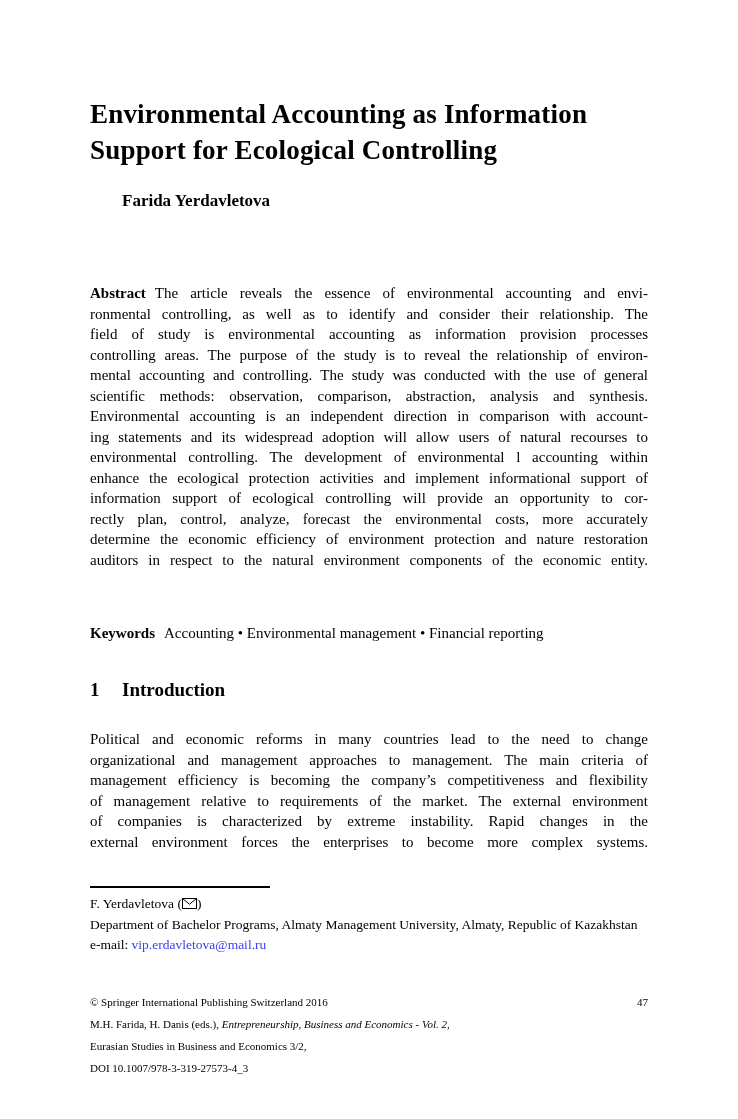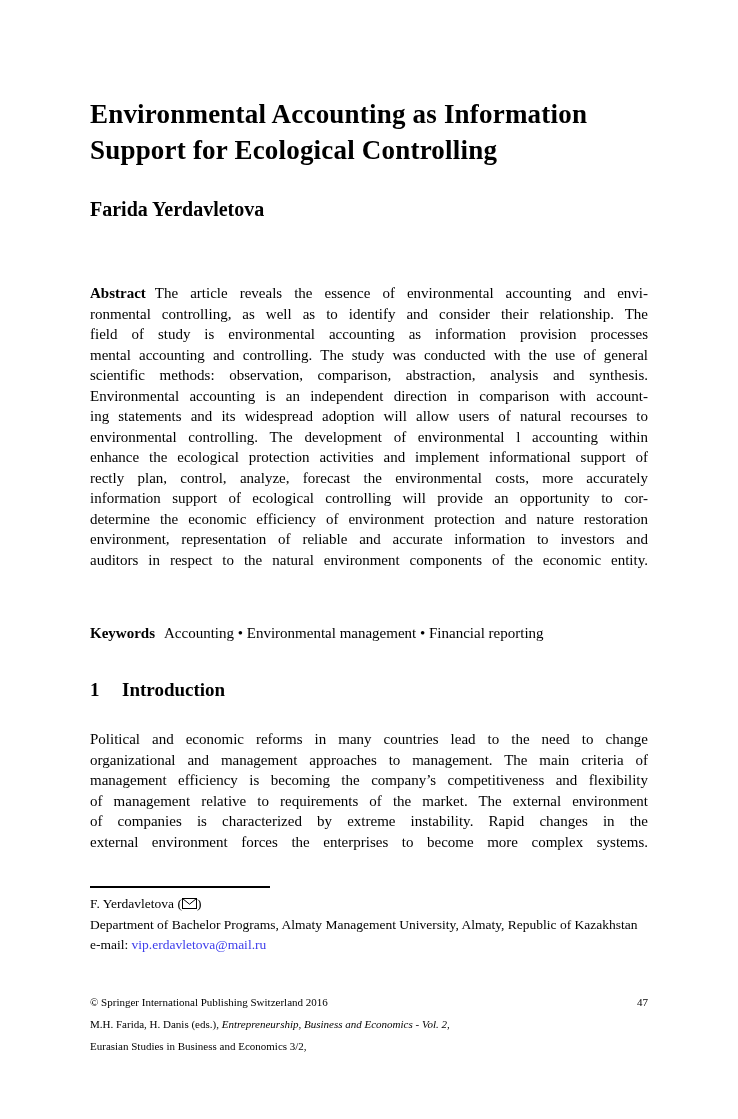--- a/index.html
+++ b/index.html
@@ -3,21 +3,21 @@
 <meta charset="utf-8">
 <style>
   * { margin:0; padding:0; box-sizing:border-box; }
   html, body { background:#ffffff; }
   .page {
     position:relative; width:738px; height:1119px; background:#fff;
     font-family:Liberation Serif, serif; color:#000; overflow:hidden;
   }
   .abs { position:absolute; left:90px; width:558px; }
   .title   { top:96px;  font-size:27px; line-height:36px; font-weight:bold; letter-spacing:0.2px; }
-  .author  { top:198px; font-size:20px; font-weight:bold; }
+  .author  { top:191px; font-size:17px; font-weight:bold;margin-left:32px; }
   .abstract{ top:283px; font-size:15px; line-height:20.5px; }
   .jline   { text-align:justify; text-align-last:justify; text-justify:inter-word; }
   .label-gap { display:inline-block; width:9px; }
   .bold { font-weight:bold; }
   .keywords{ top:625px; font-size:15px; }
   .kw-gap { display:inline-block; width:9px; }
   .heading { top:679px; font-size:19px; font-weight:bold; }
   .heading .num { display:inline-block; min-width:32px; }
   .intro   { top:729px; font-size:15px; line-height:20.5px; }
   .fn-rule { top:886px; width:180px; border:none; border-top:2px solid #000; }
@@ -36,30 +36,30 @@
 
   <h1 class="abs title"><span>Environmental Accounting as Information</span><br><span>Support for Ecological Controlling</span></h1>
 
   <div class="abs author">Farida Yerdavletova</div>
 
   <div class="abs abstract">
     <div class="jline"><span class="bold">Abstract</span><span class="label-gap"></span><span>The article reveals the essence of environmental accounting and envi-</span></div>
     <div>
         <div class="jline">ronmental controlling, as well as to identify and consider their relationship. The</div>
         <div class="jline">field of study is environmental accounting as information provision processes</div>
+        <div class="jline">controlling areas. The purpose of the study is to reveal the relationship of environ-</div>
         <div class="jline">mental accounting and controlling. The study was conducted with the use of general</div>
         <div class="jline">scientific methods: observation, comparison, abstraction, analysis and synthesis.</div>
         <div class="jline">Environmental accounting is an independent direction in comparison with account-</div>
         <div class="jline">ing statements and its widespread adoption will allow users of natural recourses to</div>
         <div class="jline">environmental controlling. The development of environmental l accounting within</div>
         <div class="jline">enhance the ecological protection activities and implement informational support of</div>
+        <div class="jline">information support of ecological controlling will provide an opportunity to cor-</div>
         <div class="jline">rectly plan, control, analyze, forecast the environmental costs, more accurately</div>
-        <div class="jline">information support of ecological controlling will provide an opportunity to cor-</div>
         <div class="jline">determine the economic efficiency of environment protection and nature restoration</div>
-        <div class="jline">environment, representation of reliable and accurate information to investors and</div>
         <div class="jline">auditors in respect to the natural environment components of the economic entity.</div>
       </div>
   </div>
 
   <div class="abs keywords"><span class="bold">Keywords</span><span class="kw-gap"></span><span>Accounting • Environmental management • Financial reporting</span></div>
 
   <div class="abs heading"><span class="num">1</span><span>Introduction</span></div>
 
   <div class="abs intro">
       <div class="jline">Political and economic reforms in many countries lead to the need to change</div>
@@ -78,15 +78,16 @@
           <path d="M0.5,0.5 L7.5,6.2 L14.5,0.5" fill="none" stroke="#000" stroke-width="1"></path>
         </svg><span>)</span></div>
     <div>Department of Bachelor Programs, Almaty Management University, Almaty, Republic of Kazakhstan</div>
     <div><span>e-mail: </span><a class="email" href="#">vip.erdavletova@mail.ru</a></div>
   </div>
 
   <div class="abs imprint">
     <div class="imprint-line1"><span>© Springer International Publishing Switzerland 2016</span><span class="pagenum">47</span></div>
     <div><span>M.H. Farida, H. Danis (eds.), </span><i class="book-title">Entrepreneurship, Business and Economics - Vol. 2</i><span>,</span></div>
     <div>Eurasian Studies in Business and Economics 3/2,</div>
+    <div>DOI 10.1007/978-3-319-27573-4_3</div>
   </div>
 
 </div>
 
 </body></html>

